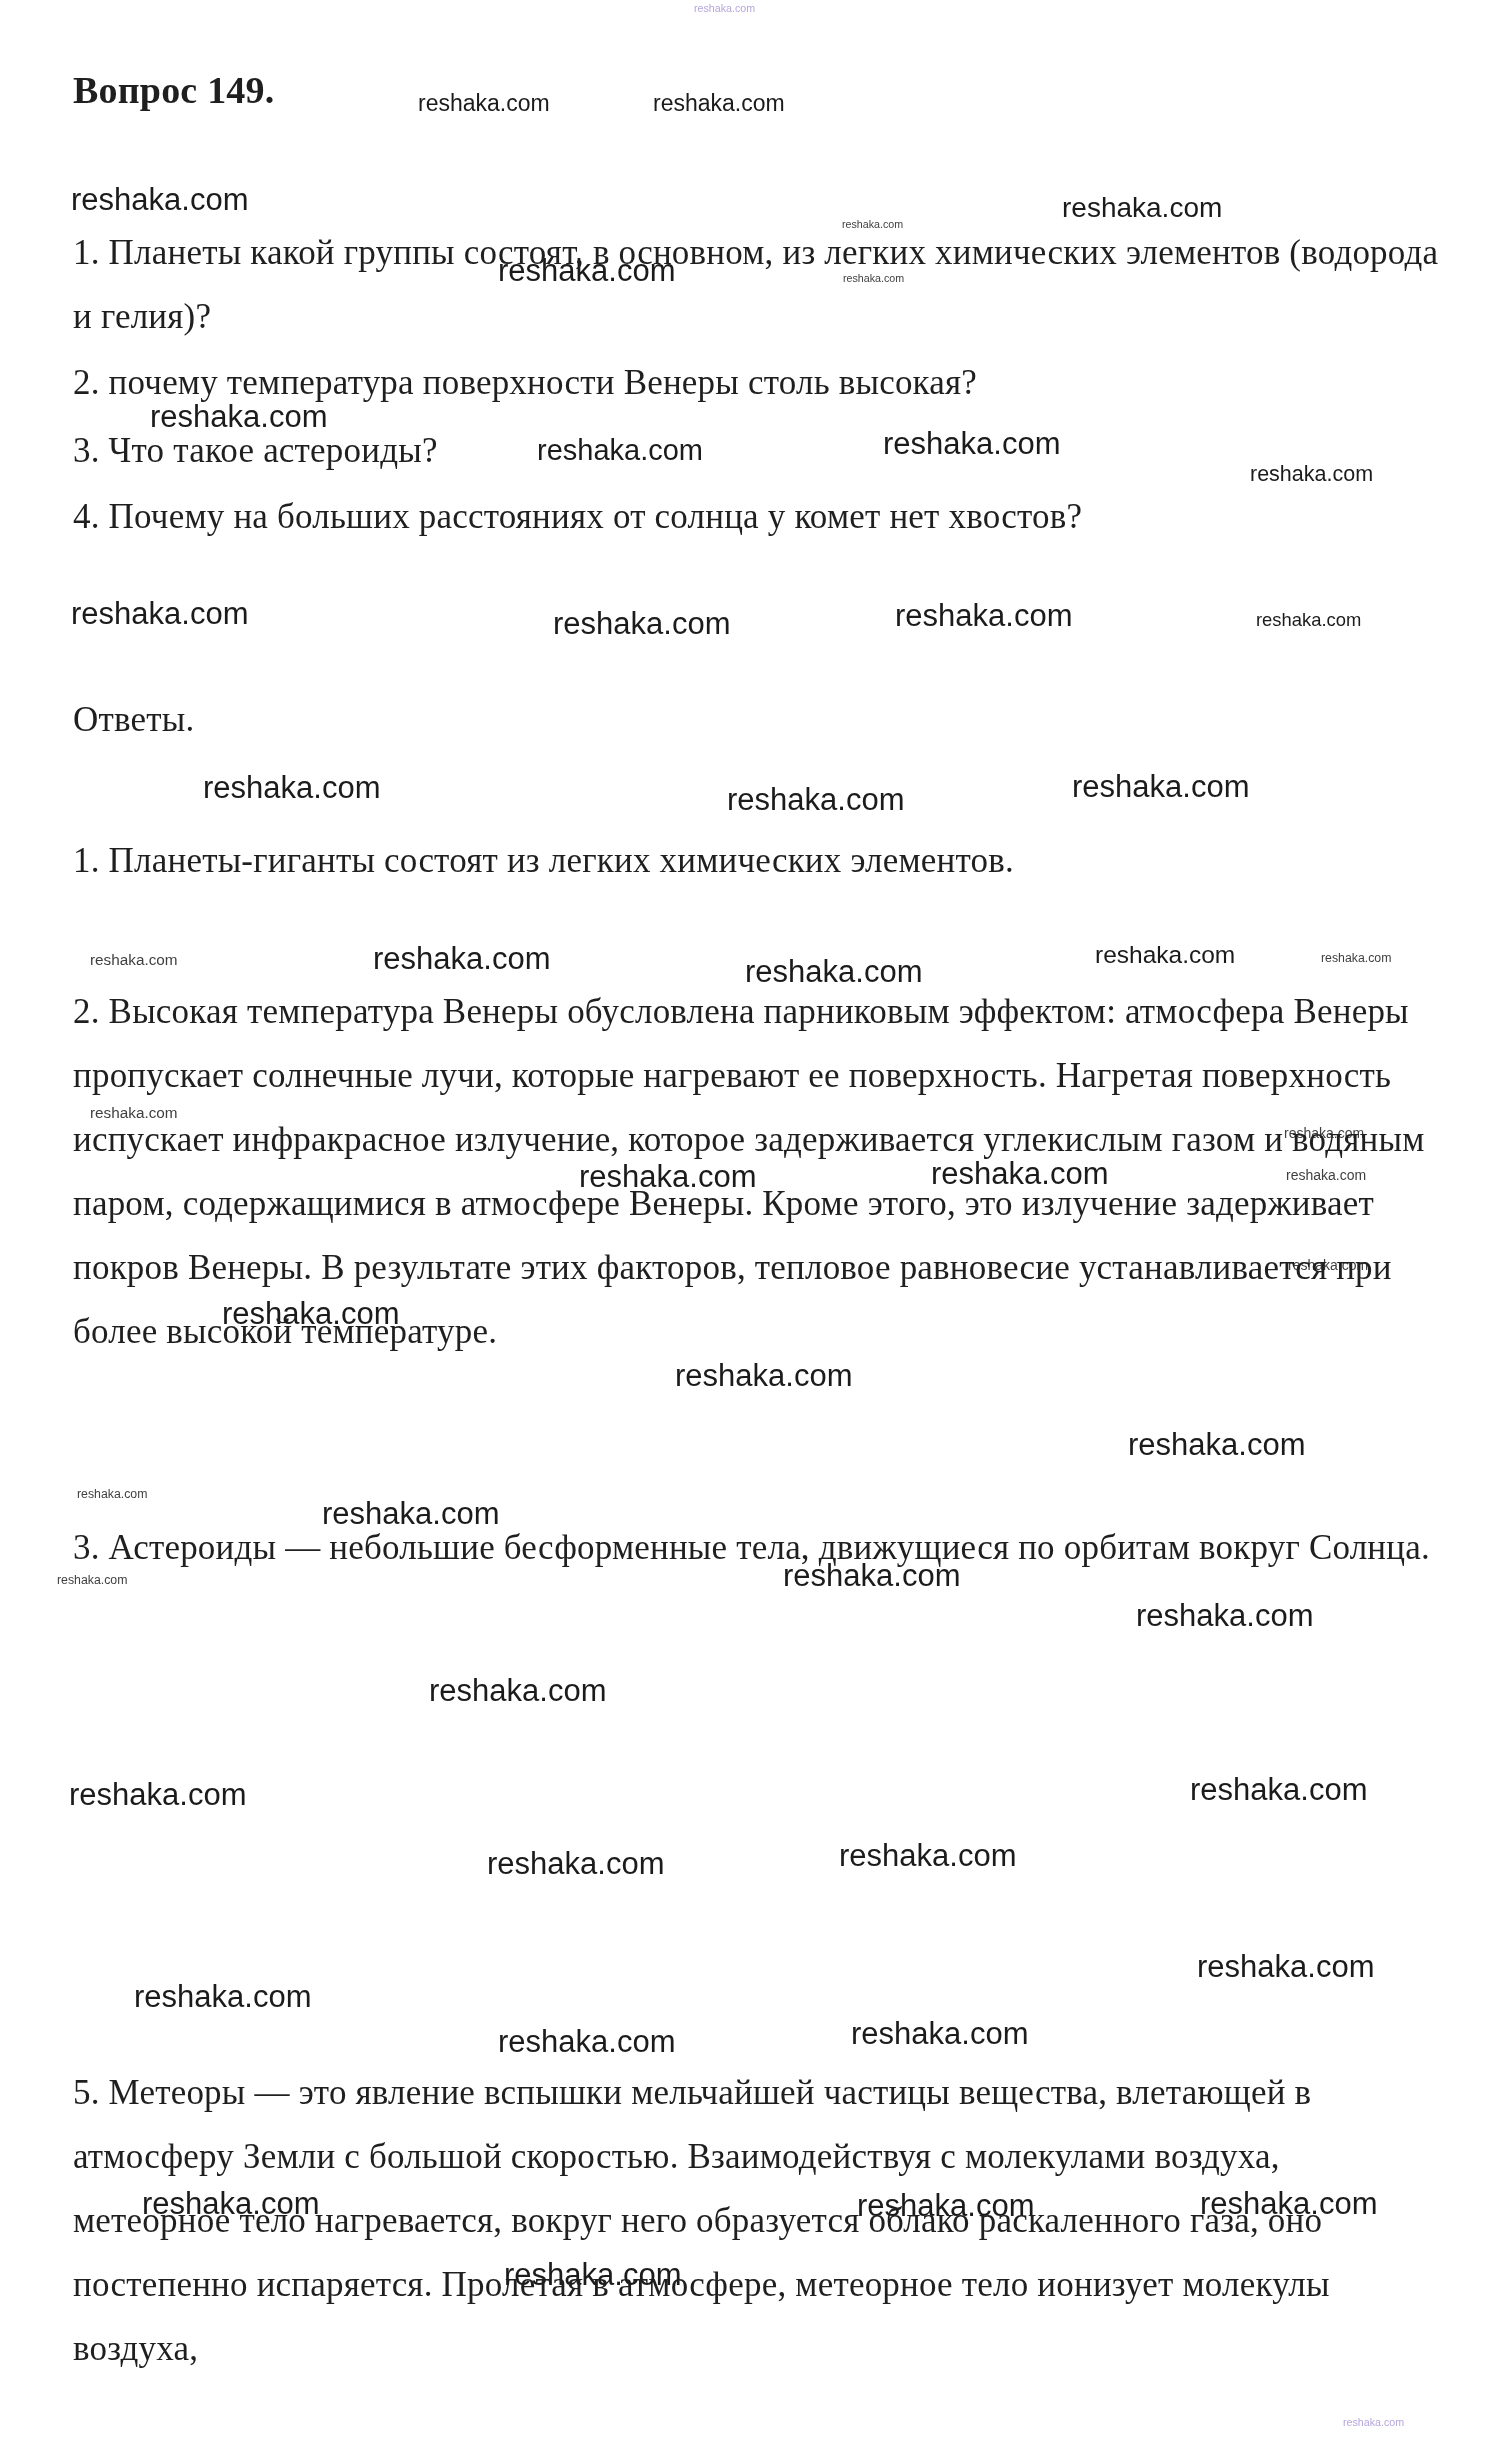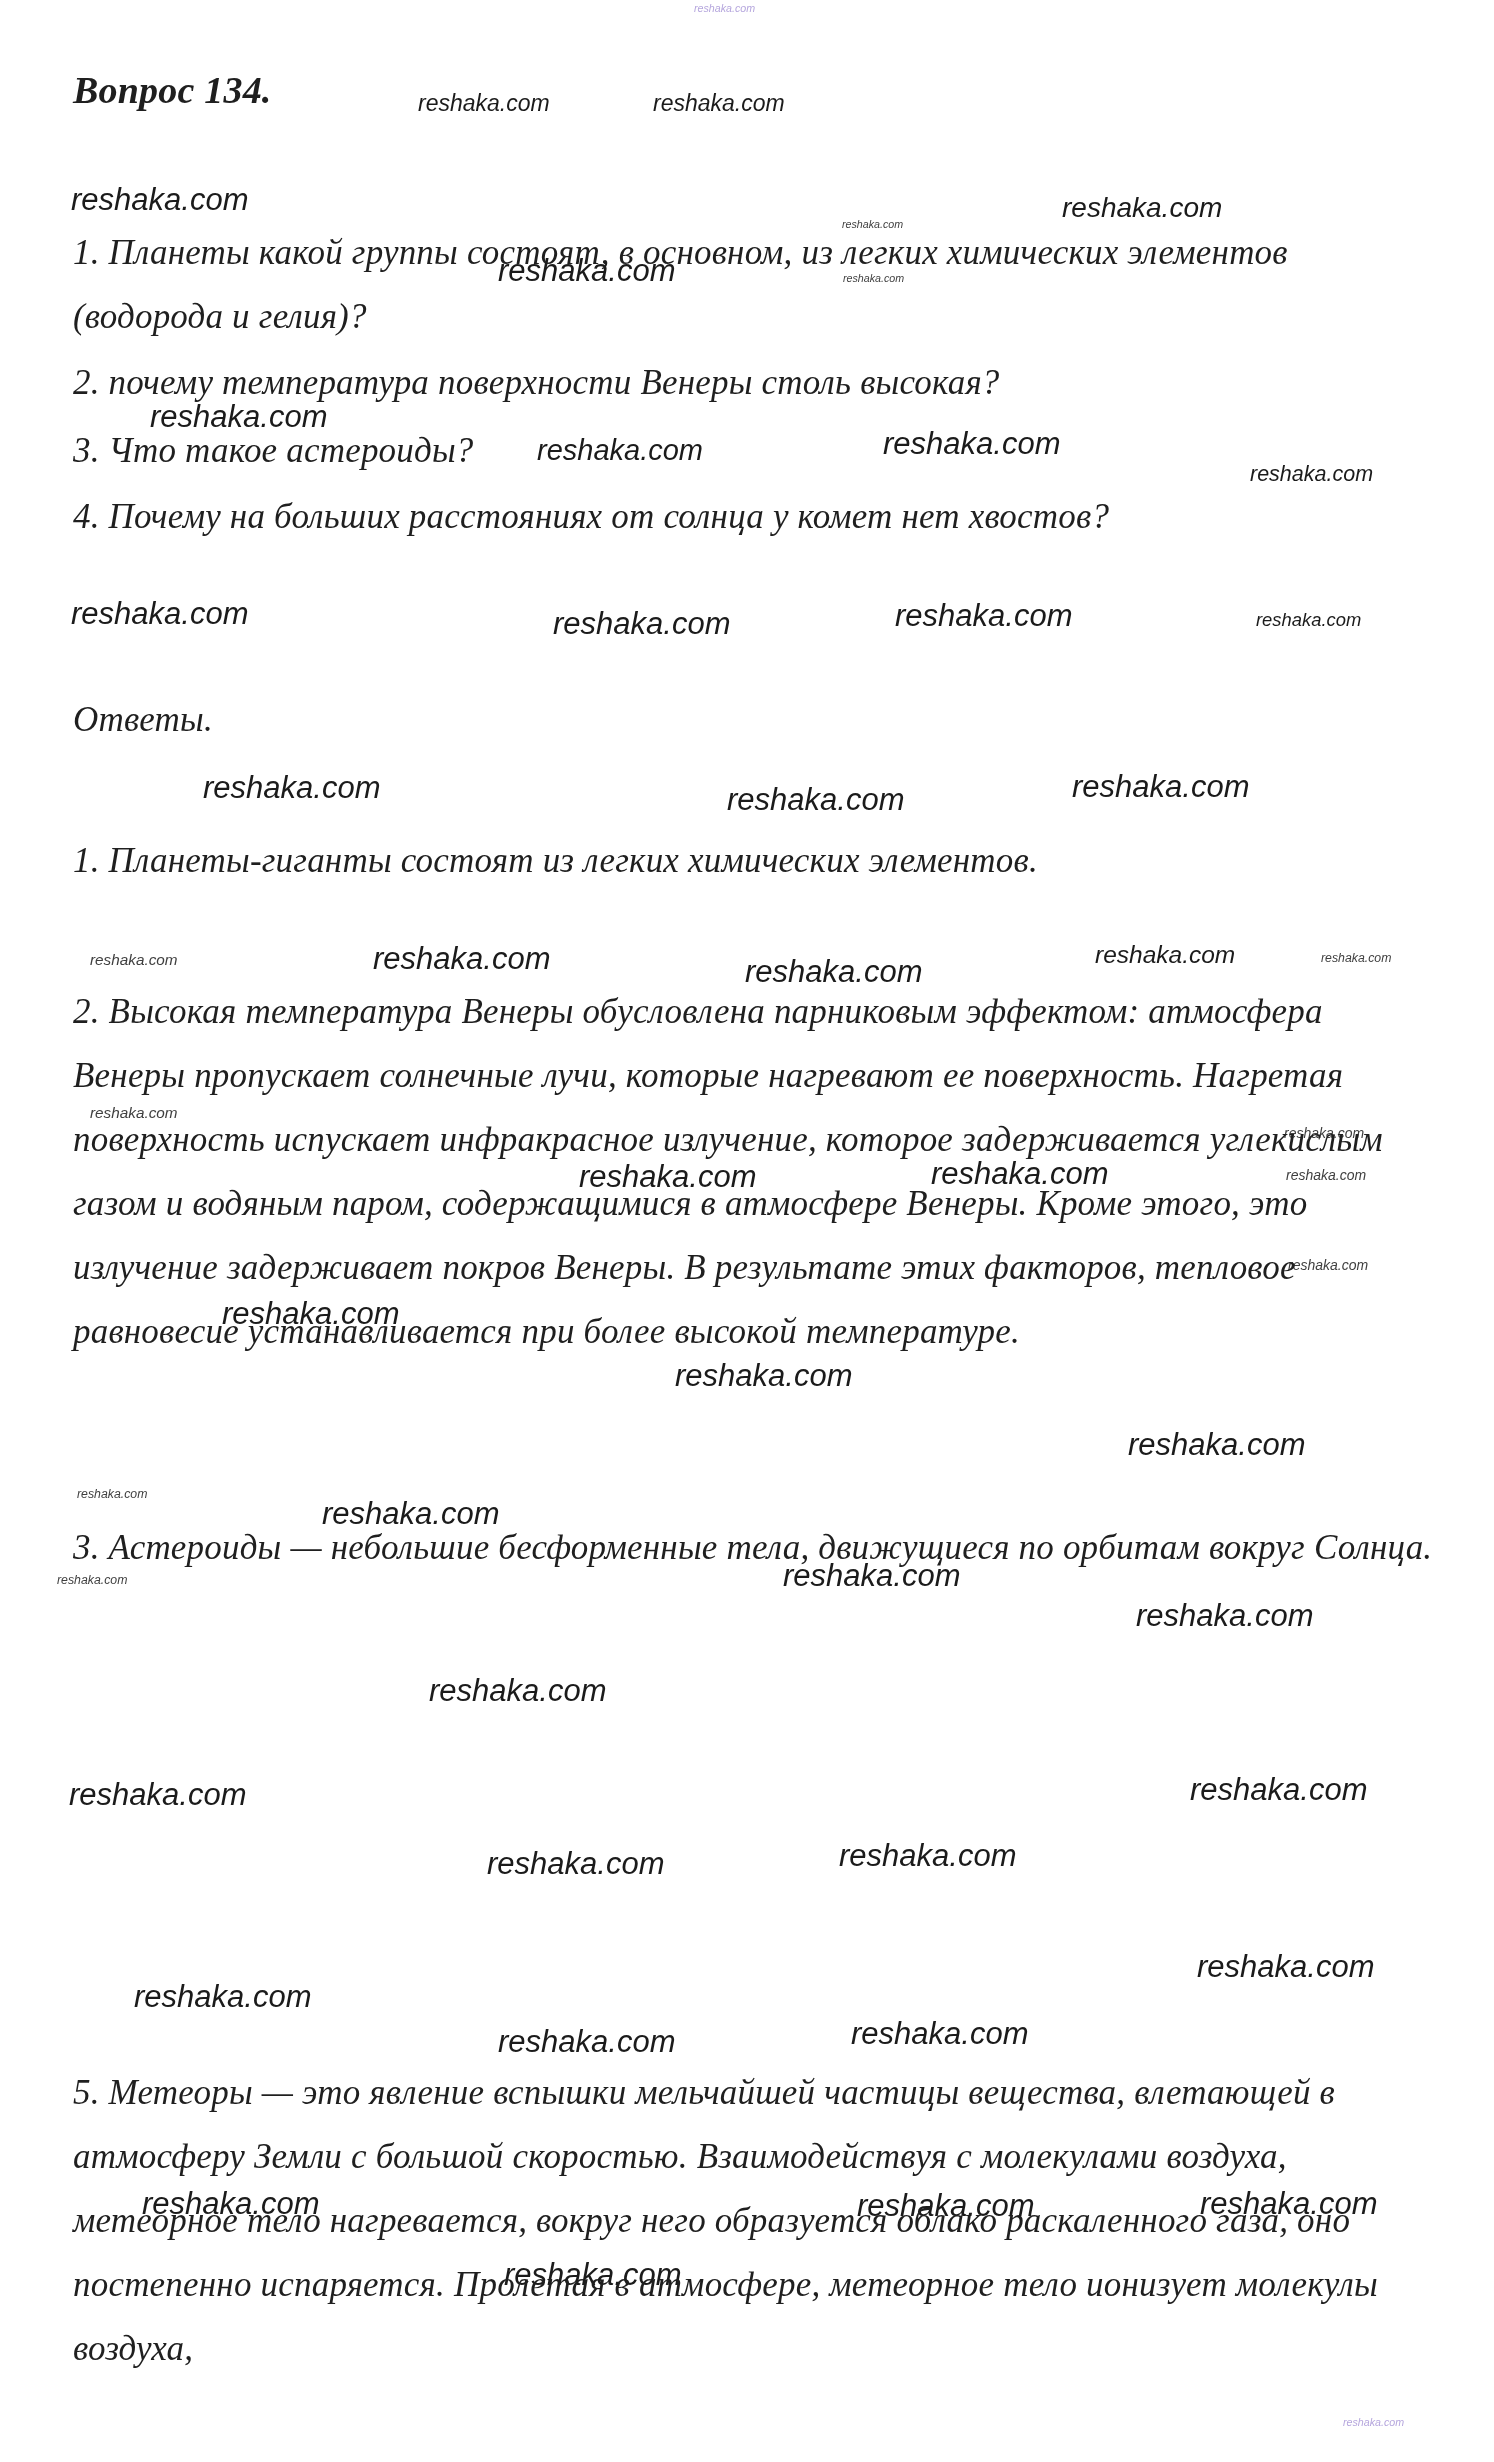--- a/index.html
+++ b/index.html
@@ -8,21 +8,20 @@
     background: #ffffff;
   }
   .page {
     position: relative;
     width: 1494px;
     height: 2462px;
     background: #ffffff;
     overflow: hidden;
     font-family: "Liberation Serif", serif;
     color: #1f1f1f;
-    font-style: italic;
   }
   .para {
     position: absolute;
     left: 73px;
     width: 1368px;
     font-size: 35px;
     line-height: 64px;
     letter-spacing: 0.2px;
   }
   .title {
@@ -95,21 +94,21 @@
       <span class="wm" style="left: 134px; top: 1979px; font-size: 31px; color: rgb(27, 27, 27);">reshaka.com</span>
       <span class="wm" style="left: 498px; top: 2024px; font-size: 31px; color: rgb(27, 27, 27);">reshaka.com</span>
       <span class="wm" style="left: 851px; top: 2016px; font-size: 31px; color: rgb(27, 27, 27);">reshaka.com</span>
       <span class="wm" style="left: 142px; top: 2186px; font-size: 31px; color: rgb(27, 27, 27);">reshaka.com</span>
       <span class="wm" style="left: 857px; top: 2188px; font-size: 31px; color: rgb(27, 27, 27);">reshaka.com</span>
       <span class="wm" style="left: 1200px; top: 2186px; font-size: 31px; color: rgb(27, 27, 27);">reshaka.com</span>
       <span class="wm" style="left: 504px; top: 2257px; font-size: 31px; color: rgb(27, 27, 27);">reshaka.com</span>
       <span class="wm" style="left: 1343px; top: 2416px; font-size: 10.7px; color: rgb(181, 166, 221);">reshaka.com</span>
     </div>
 
-  <div class="para title" style="top:67px">Вопрос 134.</div>
+  <div class="para title" style="top:67px">Вопрос 149.</div>
 
   <div class="para" style="top:221px">1. Планеты какой группы состоят, в основном, из легких химических элементов (водорода и гелия)?</div>
 
   <div class="para" style="top:351px">2. почему температура поверхности Венеры столь высокая?</div>
 
   <div class="para" style="top:419px">3. Что такое астероиды?</div>
 
   <div class="para" style="top:485px">4. Почему на больших расстояниях от солнца у комет нет хвостов?</div>
 
 

